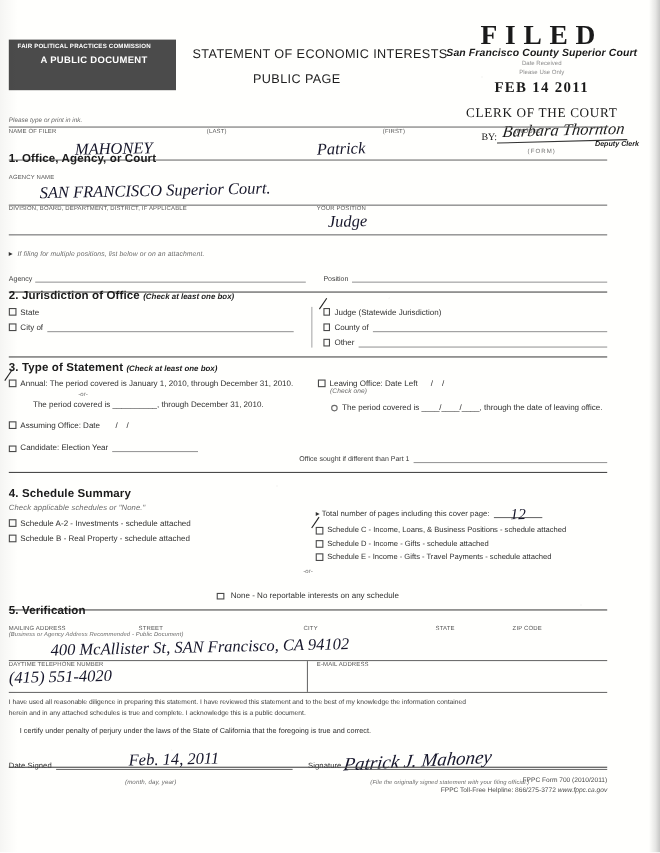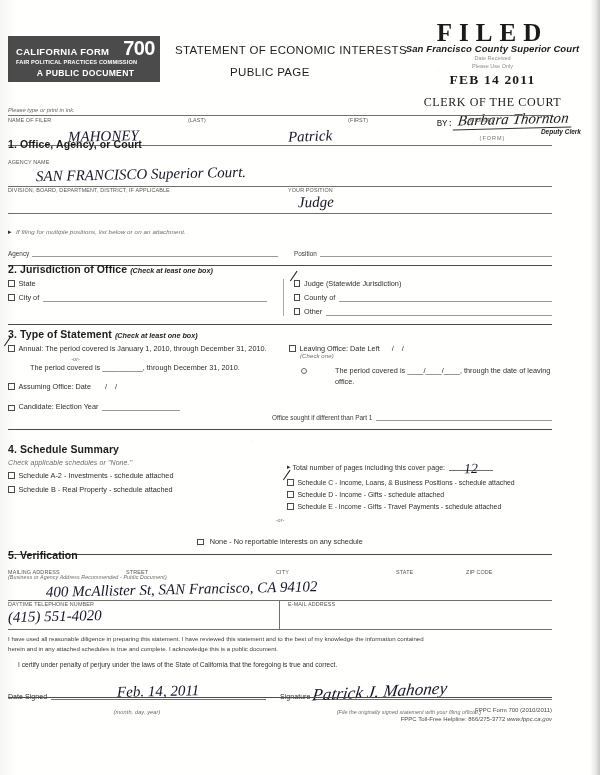--- a/index.html
+++ b/index.html
@@ -87,21 +87,21 @@
     font-family: "Liberation Serif", serif;
     font-size: 13.5px; font-weight: bold; letter-spacing: 1.2px; margin-top: 2px;
   }
   .filed-clerk {
     font-family: "Liberation Serif", serif;
     font-size: 12px; letter-spacing: .6px; margin-top: 7px;
   }
   .filed-by-row {
     display: flex; align-items: flex-end; justify-content: center; gap: 1px; margin-top: 1px;
   }
-  .filed-by { font-family: Liberation Mono, monospace; font-size: 9px; padding-left: 24px; }
+  .filed-by { font-family: Liberation Serif, serif; font-size: 9px; padding-left: 24px; }
   .clerk-sig {
     font-family: "Liberation Serif", serif; font-style: italic;
     font-size: 15px; color: #1b1b1b;
     border-bottom: 1px solid #333; padding: 0 4px;
     transform: skewX(-8deg) rotate(-1.5deg);
   }
   .deputy { font-size: 6.5px; font-style: italic; font-weight: bold; text-align: right; margin-top: -1px; padding-right: 14px;}
   .filed-word2 { font-size: 5.5px; color: #707070; text-align: center; margin-top: 0px; letter-spacing: 1px;}
 
   
@@ -166,24 +166,20 @@
   }
   .footer-txt { font-size: 6px; color: #4a4a4a; text-align: right; line-height: 1.5; }
   .footer-txt .url { font-style: italic; }
 </style>
 </head>
 <body>
 
 <div class="page"></div>
 
 <div class="logo-box">
-  <div class="logo-row1">
-    <div class="logo-ca">CALIFORNIA FORM</div>
-    <div class="logo-700">700</div>
-  </div>
   <div class="logo-fppc">FAIR POLITICAL PRACTICES COMMISSION</div>
   <div class="logo-pub">A PUBLIC DOCUMENT</div>
 </div>
 
 <div class="stmt-title">STATEMENT OF ECONOMIC INTERESTS</div>
 <div class="cover-title">PUBLIC PAGE</div>
 
 <div class="filed-stamp">
   <div class="filed-word">FILED</div>
   <div class="filed-court">San Francisco County Superior Court</div>
@@ -309,21 +305,21 @@
         <span class="rule-light" style="width:78px; height:8px; margin-left:4px;"></span>
       </div>
     </div>
     <div class="col" style="padding-left:6px;">
       <div style="display:flex; align-items:flex-start; font-size:7.3px; color:#2e2e2e;">
         <span class="cbox" style="margin-top:1px;"></span>
         <span>Leaving Office: Date Left</span>
         <span style="margin-left:12px; letter-spacing:3px;">/        /</span>
       </div>
       <div class="tinyi" style="padding-left:11px; font-size:6px;">(Check one)</div>
-      <div style="display:flex; margin-top:7px; padding-left:12px; font-size:7.3px; color:#2e2e2e;gap:24px;">
+      <div style="display:flex; margin-top:7px; padding-left:12px; font-size:7.3px; color:#2e2e2e;">
         <span class="radio" style="margin-top:2px; flex:0 0 auto;"></span>
         <span style="line-height:1.45;">The period covered is ____/____/____, through the date of leaving office.</span>
       </div>
     </div>
   </div>
   <div style="display:flex; align-items:flex-end; margin-top:2px; padding-left:264px;">
     <span class="lbl-sm">Office sought if different than Part 1</span>
     <span class="rule-light" style="flex:1; height:8px; margin-left:4px;"></span>
   </div>
   <div class="hr-thick" style="margin-top:8px;"></div>

